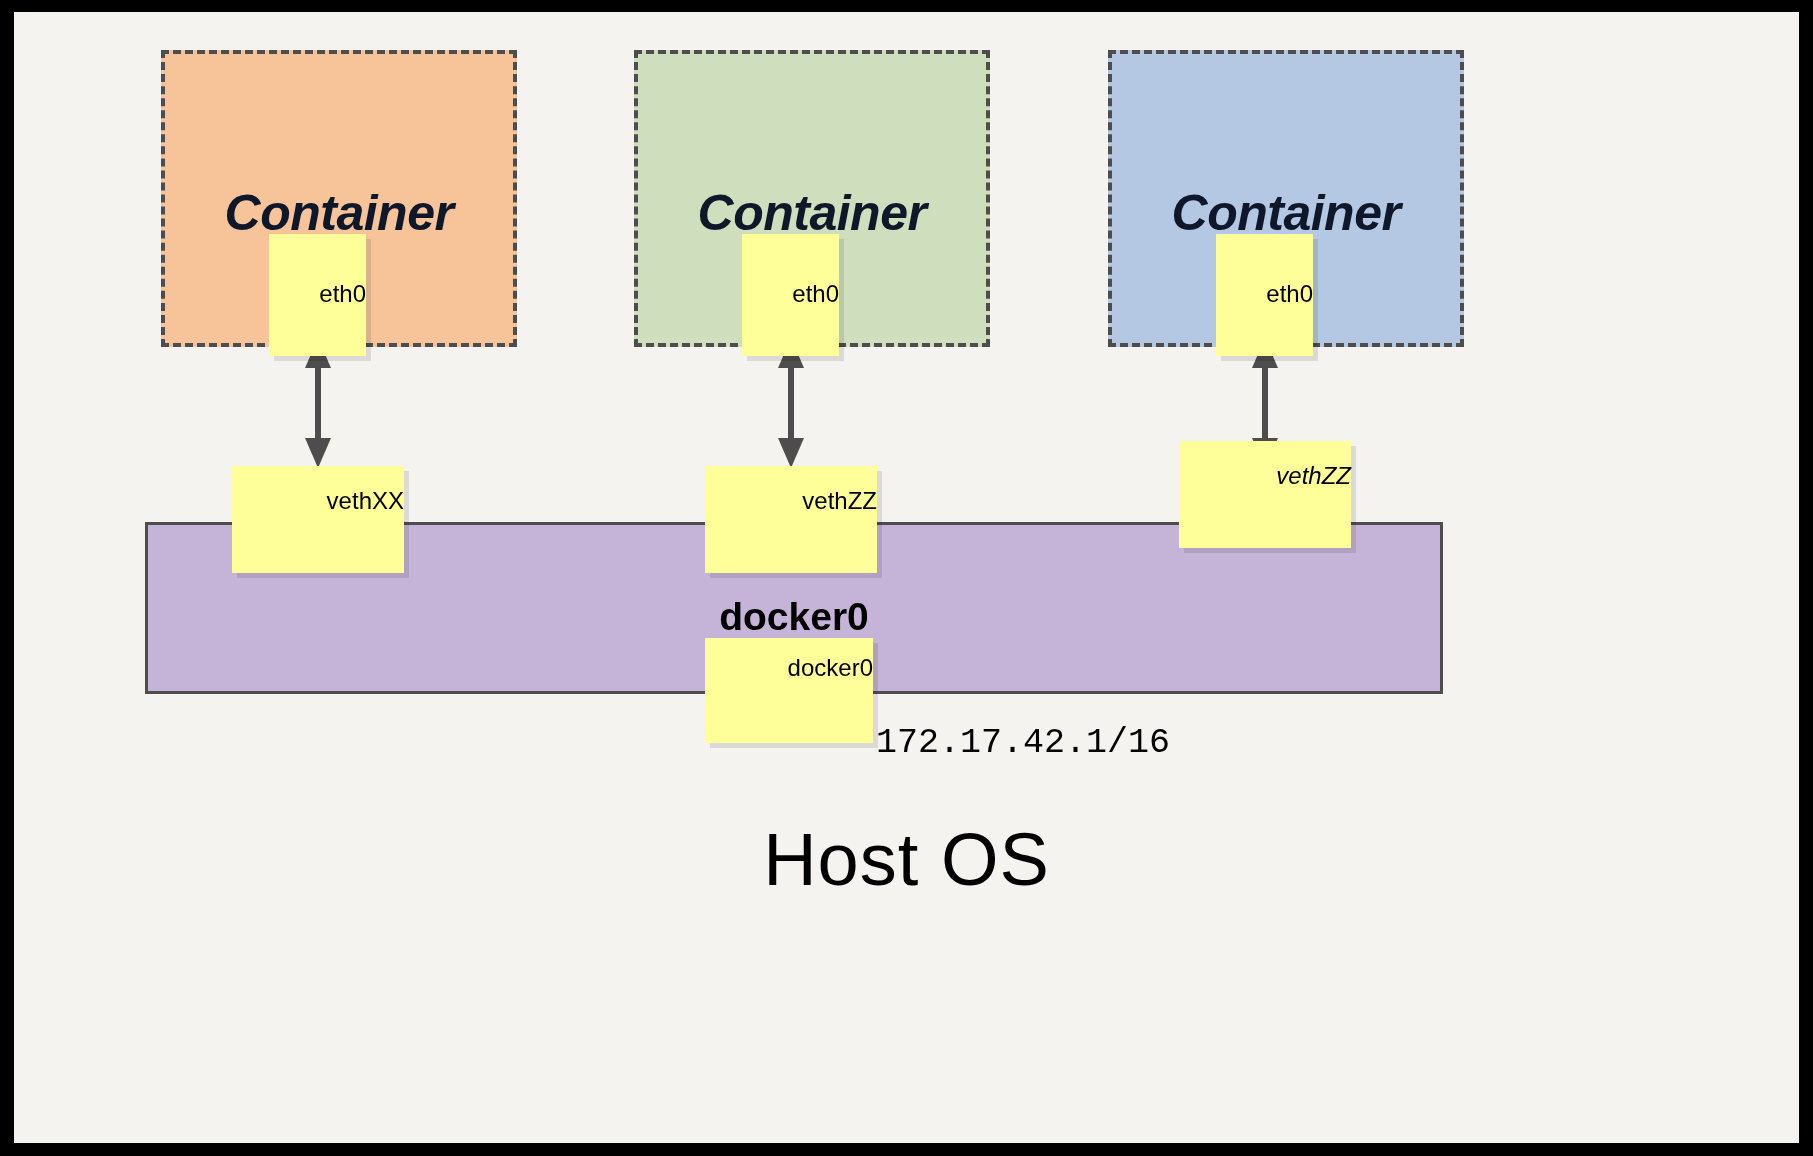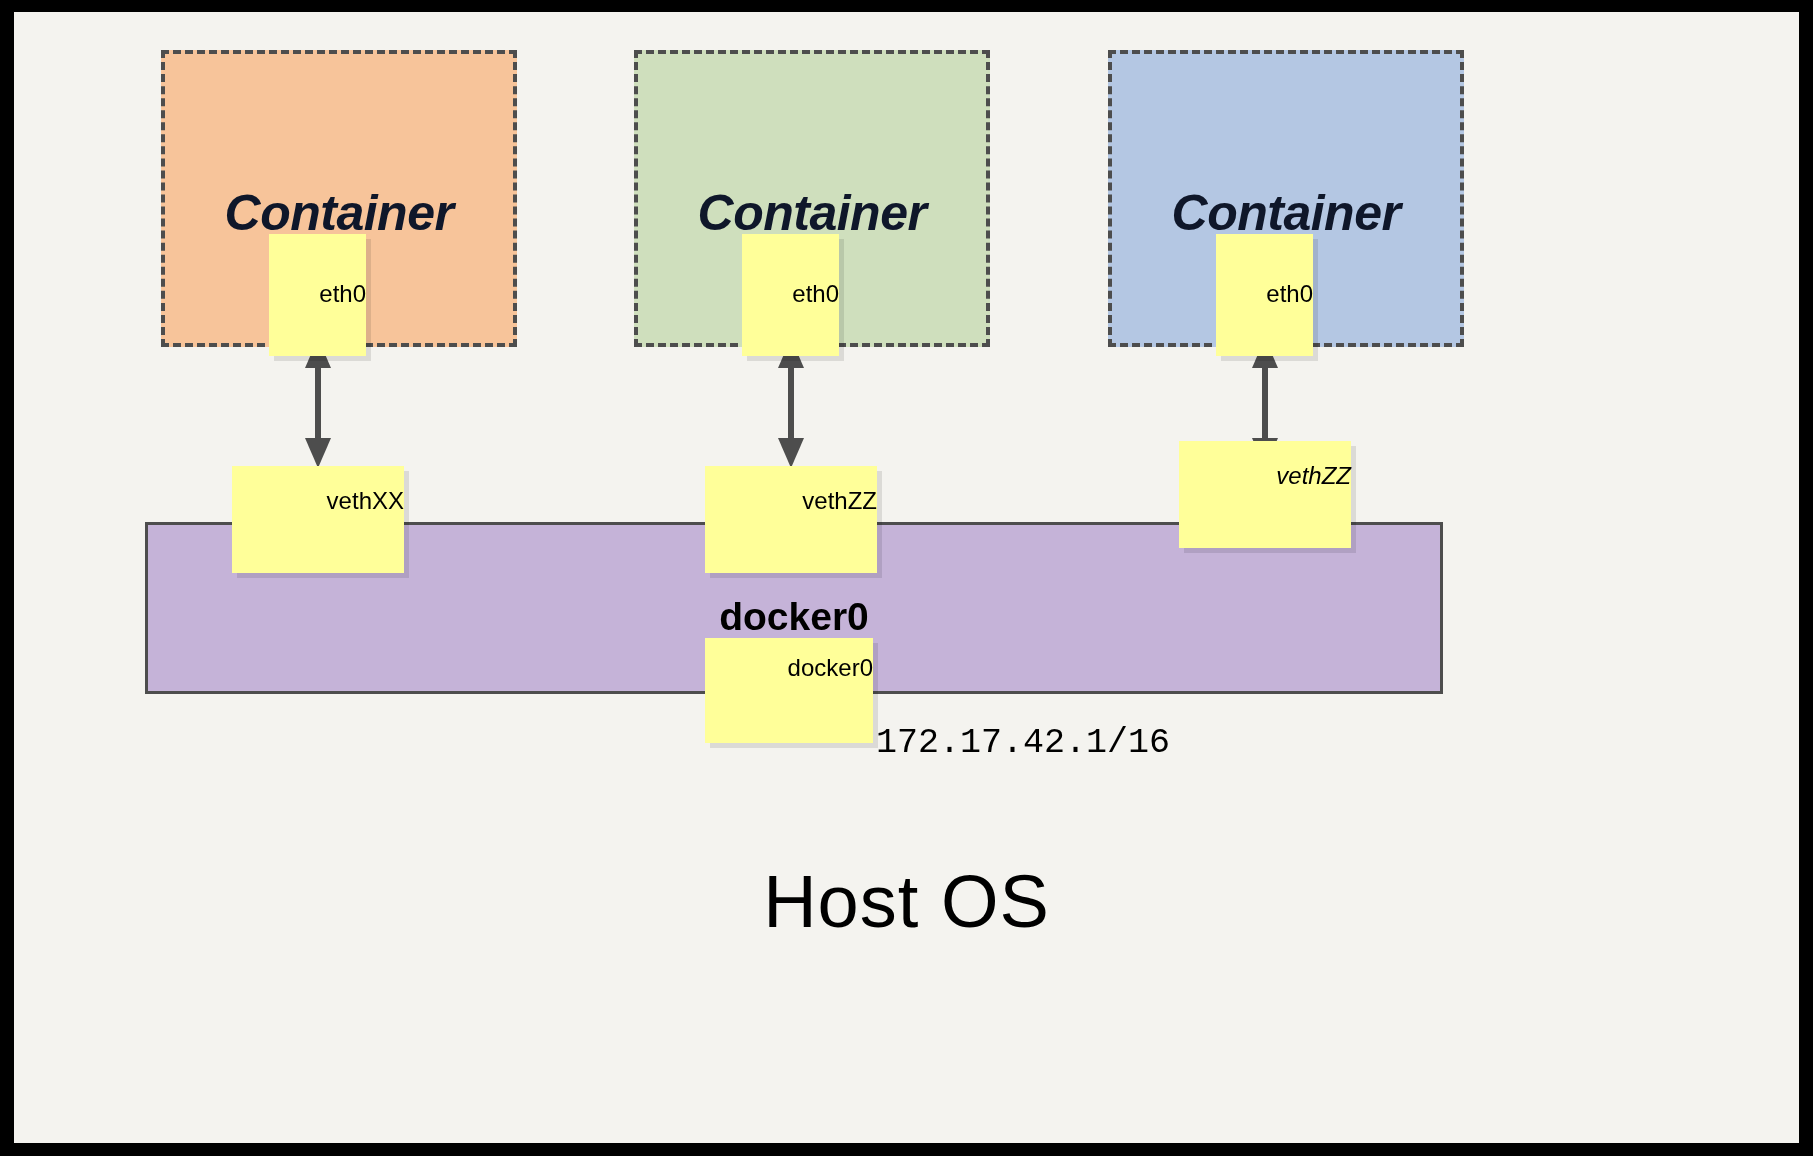--- a/index.html
+++ b/index.html
@@ -132,21 +132,20 @@
   
   #host-os {
     position: absolute;
     left: 0;
     right: 0;
     top: 805px;
     text-align: center;
     font-size: 74px;
     color: #000000;
     letter-spacing: 1px;
-    margin-top: 42px;
   }
 </style>
 </head>
 <body>
 
 <div id="canvas">
   <div id="page">
 
     <div class="container-box" id="container-1" style="left:147px; background:#f7c49a;">
       <div class="container-title">Container</div>

